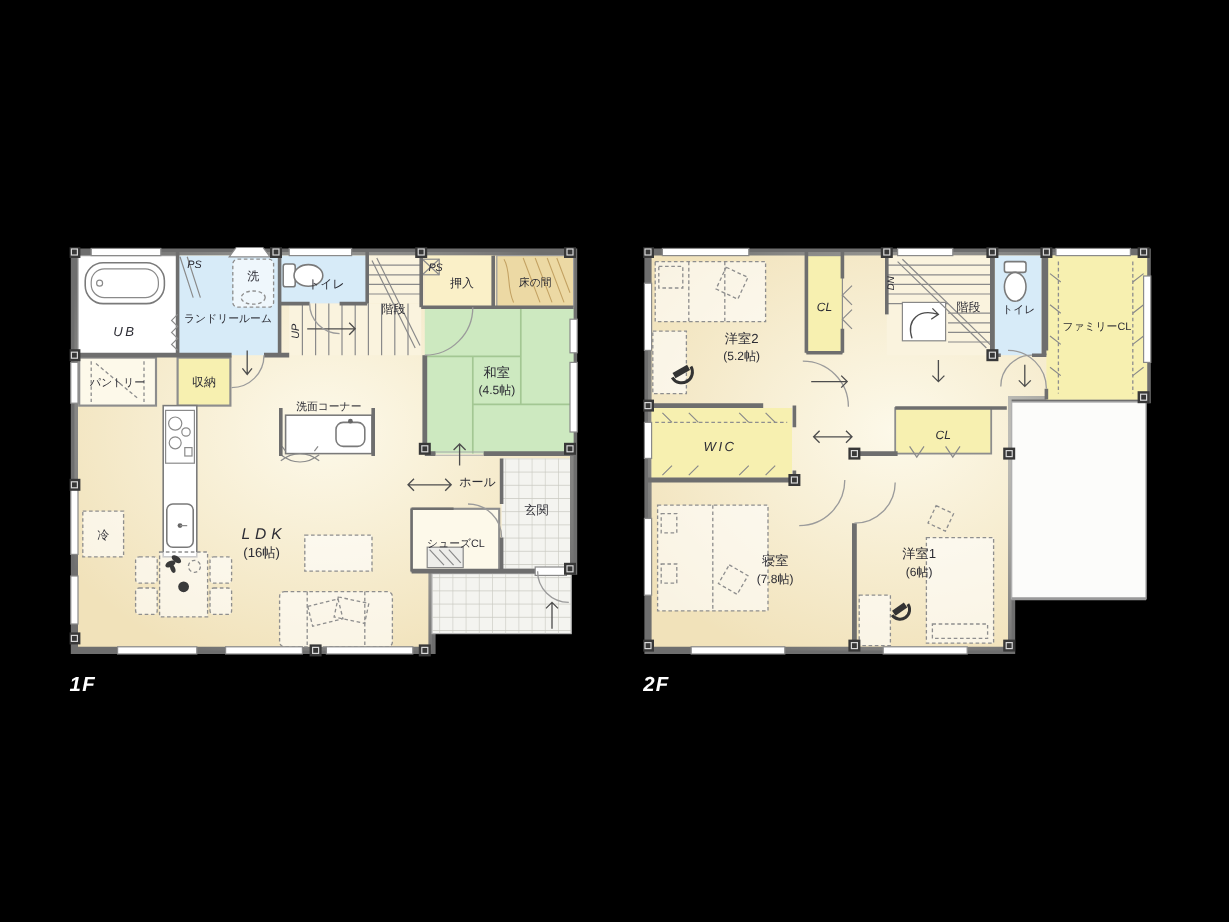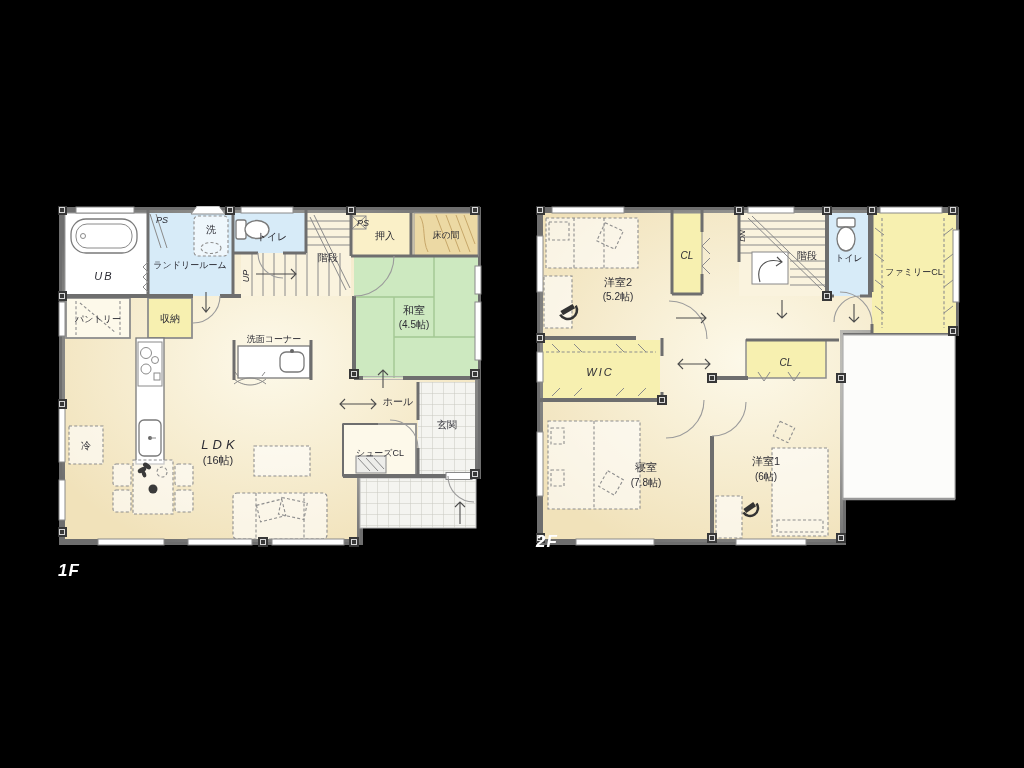--- a/index.html
+++ b/index.html
@@ -7,21 +7,21 @@
     width:1024px;height:768px;position:relative;overflow:hidden;
     background:var(--background,#000);
     font-family:"Liberation Sans","DejaVu Sans",sans-serif;
   }
   .stage{position:absolute;inset:0;}
   .plan{position:absolute;width:430px;height:345px;}
   #plan-1f{left:58px;top:206px;}
   #plan-2f{left:536px;top:206px;}
   .floor-tag{position:absolute;color:#ffffff;font-weight:bold;font-style:italic;font-size:17px;letter-spacing:1px;}
   #tag-1f{left:58px;top:561px;}
-  #tag-2f{left:536px;top:532px;}
+  #tag-2f{left:536px;top:561px;}
 
   
   svg text{
     text-anchor:middle;
     fill:var(--label-ink,#2c2c34);
     font-family:"Liberation Sans","DejaVu Sans",sans-serif;
   }
   .s8{font-size:8px}.s9{font-size:9px}.s10{font-size:10px}.s11{font-size:11px}.s13{font-size:13px}
   .it{font-style:italic}
   .ls2{letter-spacing:2px}.ls4{letter-spacing:4px}

